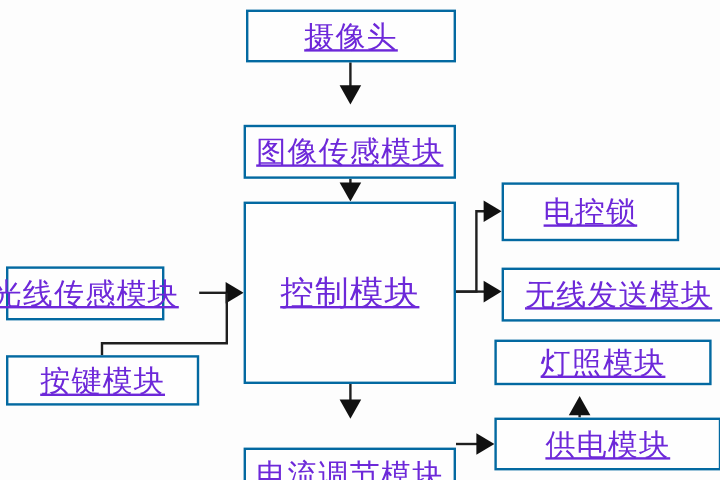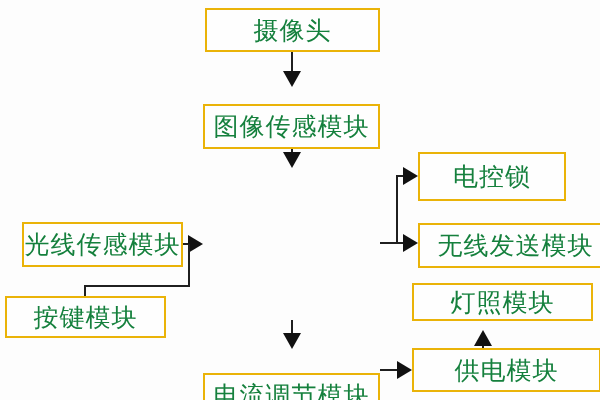--- a/index.html
+++ b/index.html
@@ -28,34 +28,35 @@
     fill: none;
   }
   #edges-svg polygon {
     fill: #111111;
     stroke: none;
   }
   .node {
     position: absolute;
     box-sizing: border-box;
     background: #fefefe;
-    border: 2px solid #eab308;
+    border: 2px solid #0369a1;
     display: flex;
     align-items: center;
     justify-content: center;
     font-size: 25px;
-    color: #15803d;
+    color: #6d28d9;
     letter-spacing: 1px;
     white-space: nowrap;
+    text-decoration: underline;
   }
   
   .n-camera            { left: 205px; top: 8px;   width: 175px; height: 44px; }
   .n-image-sensor      { left: 203px; top: 87px;  width: 177px; height: 45px; margin-top: 17px; }
   .n-control           { left: 203px; top: 168px; width: 177px; height: 152px; font-size: 28px; }
-  .n-light-sensor      { left: 22px;   top: 222px; width: 161px; height: 45px; }
+  .n-light-sensor      { left: 5px;   top: 222px; width: 132px; height: 45px; }
   .n-button            { left: 5px;   top: 296px; width: 161px; height: 42px; text-align: center; }
   .n-electric-lock     { left: 418px; top: 152px; width: 148px; height: 49px; }
   .n-wireless          { left: 418px; top: 223px; width: 195px; height: 45px; }
   .n-lighting          { left: 412px; top: 283px; width: 181px; height: 38px; }
   .n-power             { left: 412px; top: 348px; width: 189px; height: 44px; }
   .n-current-regulator { left: 203px; top: 349px; width: 177px; height: 45px; margin-top: 24px; }
 </style>
 </head>
 <body>
 
@@ -105,20 +106,21 @@
     <g>
       <line x1="483" y1="348" x2="483" y2="344"></line>
       <polygon points="474,346 492,346 483,330"></polygon>
     </g>
   </svg>
 
   <div class="node n-camera">摄像头</div>
 
   <div class="node n-image-sensor">图像传感模块</div>
 
+  <div class="node n-control">控制模块</div>
 
   <div class="node n-light-sensor">光线传感模块</div>
 
   <div class="node n-button">按键模块</div>
 
   <div class="node n-electric-lock">电控锁</div>
 
   <div class="node n-wireless">无线发送模块</div>
 
   <div class="node n-lighting">灯照模块</div>

